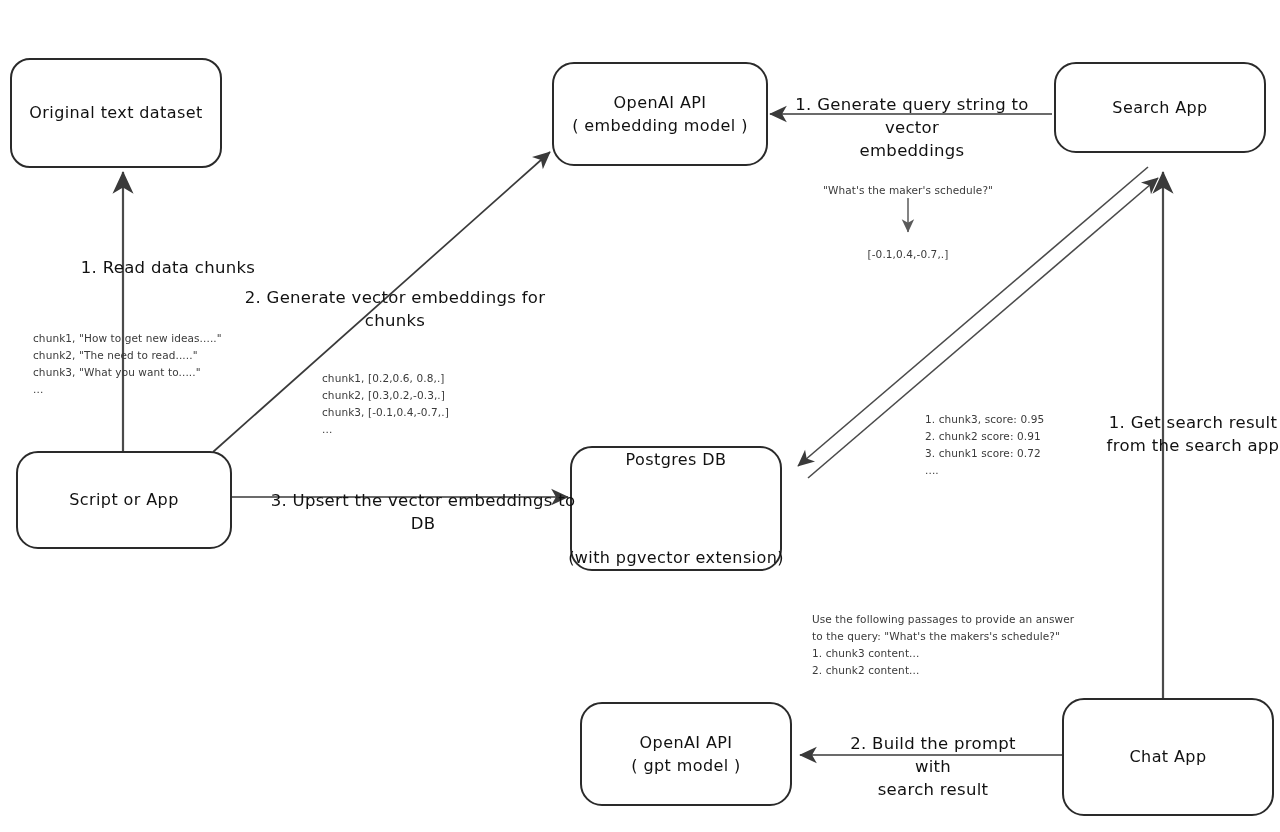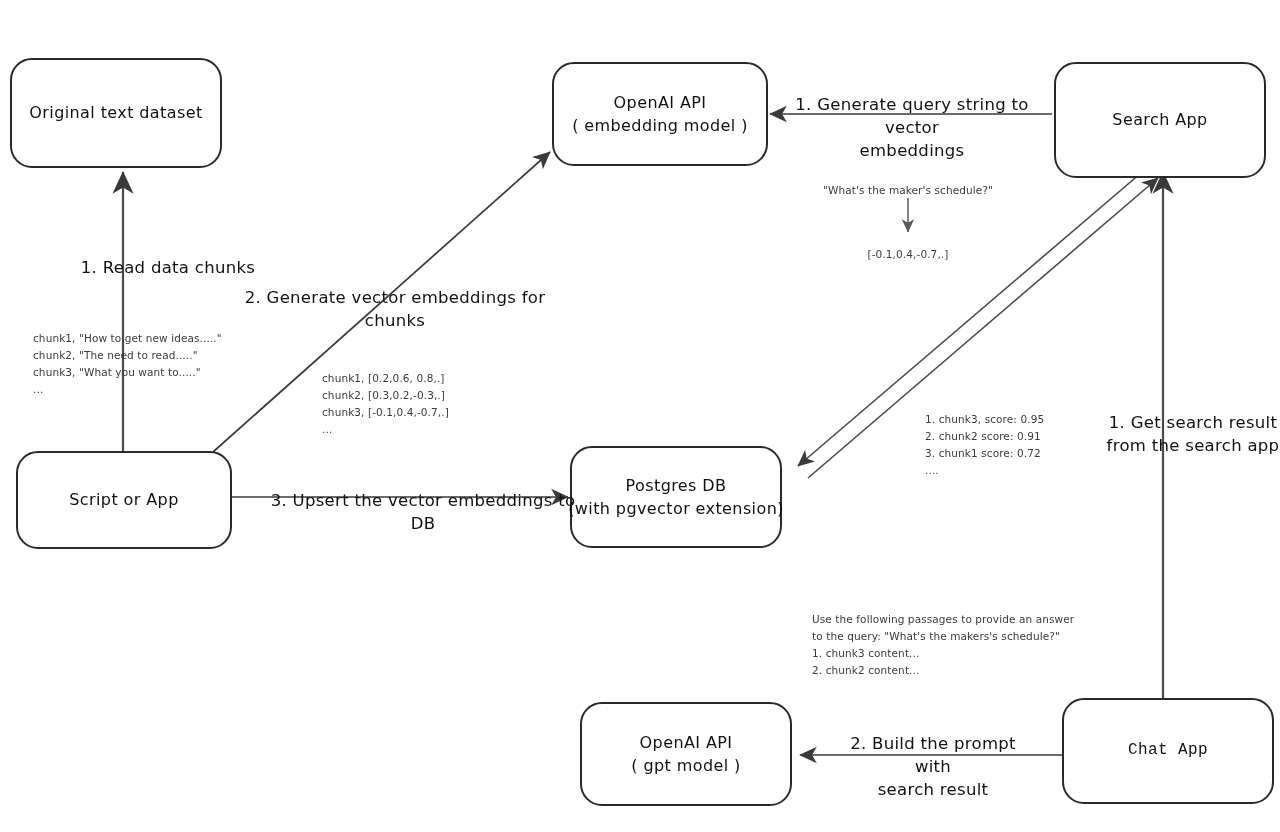--- a/index.html
+++ b/index.html
@@ -86,43 +86,43 @@
     <path d="M1148,167 L798,466" stroke="#4a4a4a" stroke-width="1.6" fill="none" marker-end="url(#ah)"></path>
     <path d="M808,478 L1158,178" stroke="#4a4a4a" stroke-width="1.6" fill="none" marker-end="url(#ah)"></path>
 
     <path d="M1163,698 L1163,172" stroke="#4a4a4a" stroke-width="2.2" fill="none" marker-end="url(#ah)"></path>
 
     <path d="M1062,755 L800,755" stroke="#3a3a3a" stroke-width="1.7" fill="none" marker-end="url(#ah)"></path>
 
     <path d="M908,198 L908,232" stroke="#5a5a5a" stroke-width="1.5" fill="none" marker-end="url(#ahs)"></path>
   </svg>
 
-  <div class="node" style="left:10px; top:58px; width:212px; height:110px;">
+  <div class="node" style="left:10px; top:58px; width:212px; height:110px;border-radius:20px;">
     <span class="ln">Original text dataset</span>
   </div>
 
   <div class="node" style="left:16px; top:451px; width:216px; height:98px;align-items:center;">
     <span class="ln">Script or App</span>
   </div>
 
   <div class="node" style="left:552px; top:62px; width:216px; height:104px;">
     <span class="ln">OpenAI API</span>
     <span class="ln">( embedding model )</span>
   </div>
 
-  <div class="node" style="left:570px; top:446px; width:212px; height:102px;">
+  <div class="node" style="left:570px; top:446px; width:212px; height:125px;justify-content:space-between;">
     <span class="ln">Postgres DB</span>
     <span class="ln">(with pgvector extension)</span>
   </div>
 
-  <div class="node" style="left:1054px; top:62px; width:212px; height:116px;">
+  <div class="node" style="left:1054px; top:62px; width:212px; height:91px;">
     <span class="ln">Search App</span>
   </div>
 
-  <div class="node" style="left:1062px; top:698px; width:212px; height:106px;font-family:Liberation Mono, monospace;">
+  <div class="node" style="left:1062px; top:698px; width:212px; height:118px;">
     <span class="ln">Chat App</span>
   </div>
 
   <div class="node" style="left:580px; top:702px; width:212px; height:104px;">
     <span class="ln">OpenAI API</span>
     <span class="ln">( gpt model )</span>
   </div>
 
   <div class="label left" style="left:53px; top:256px; width:230px;">1. Read data chunks</div>
 

